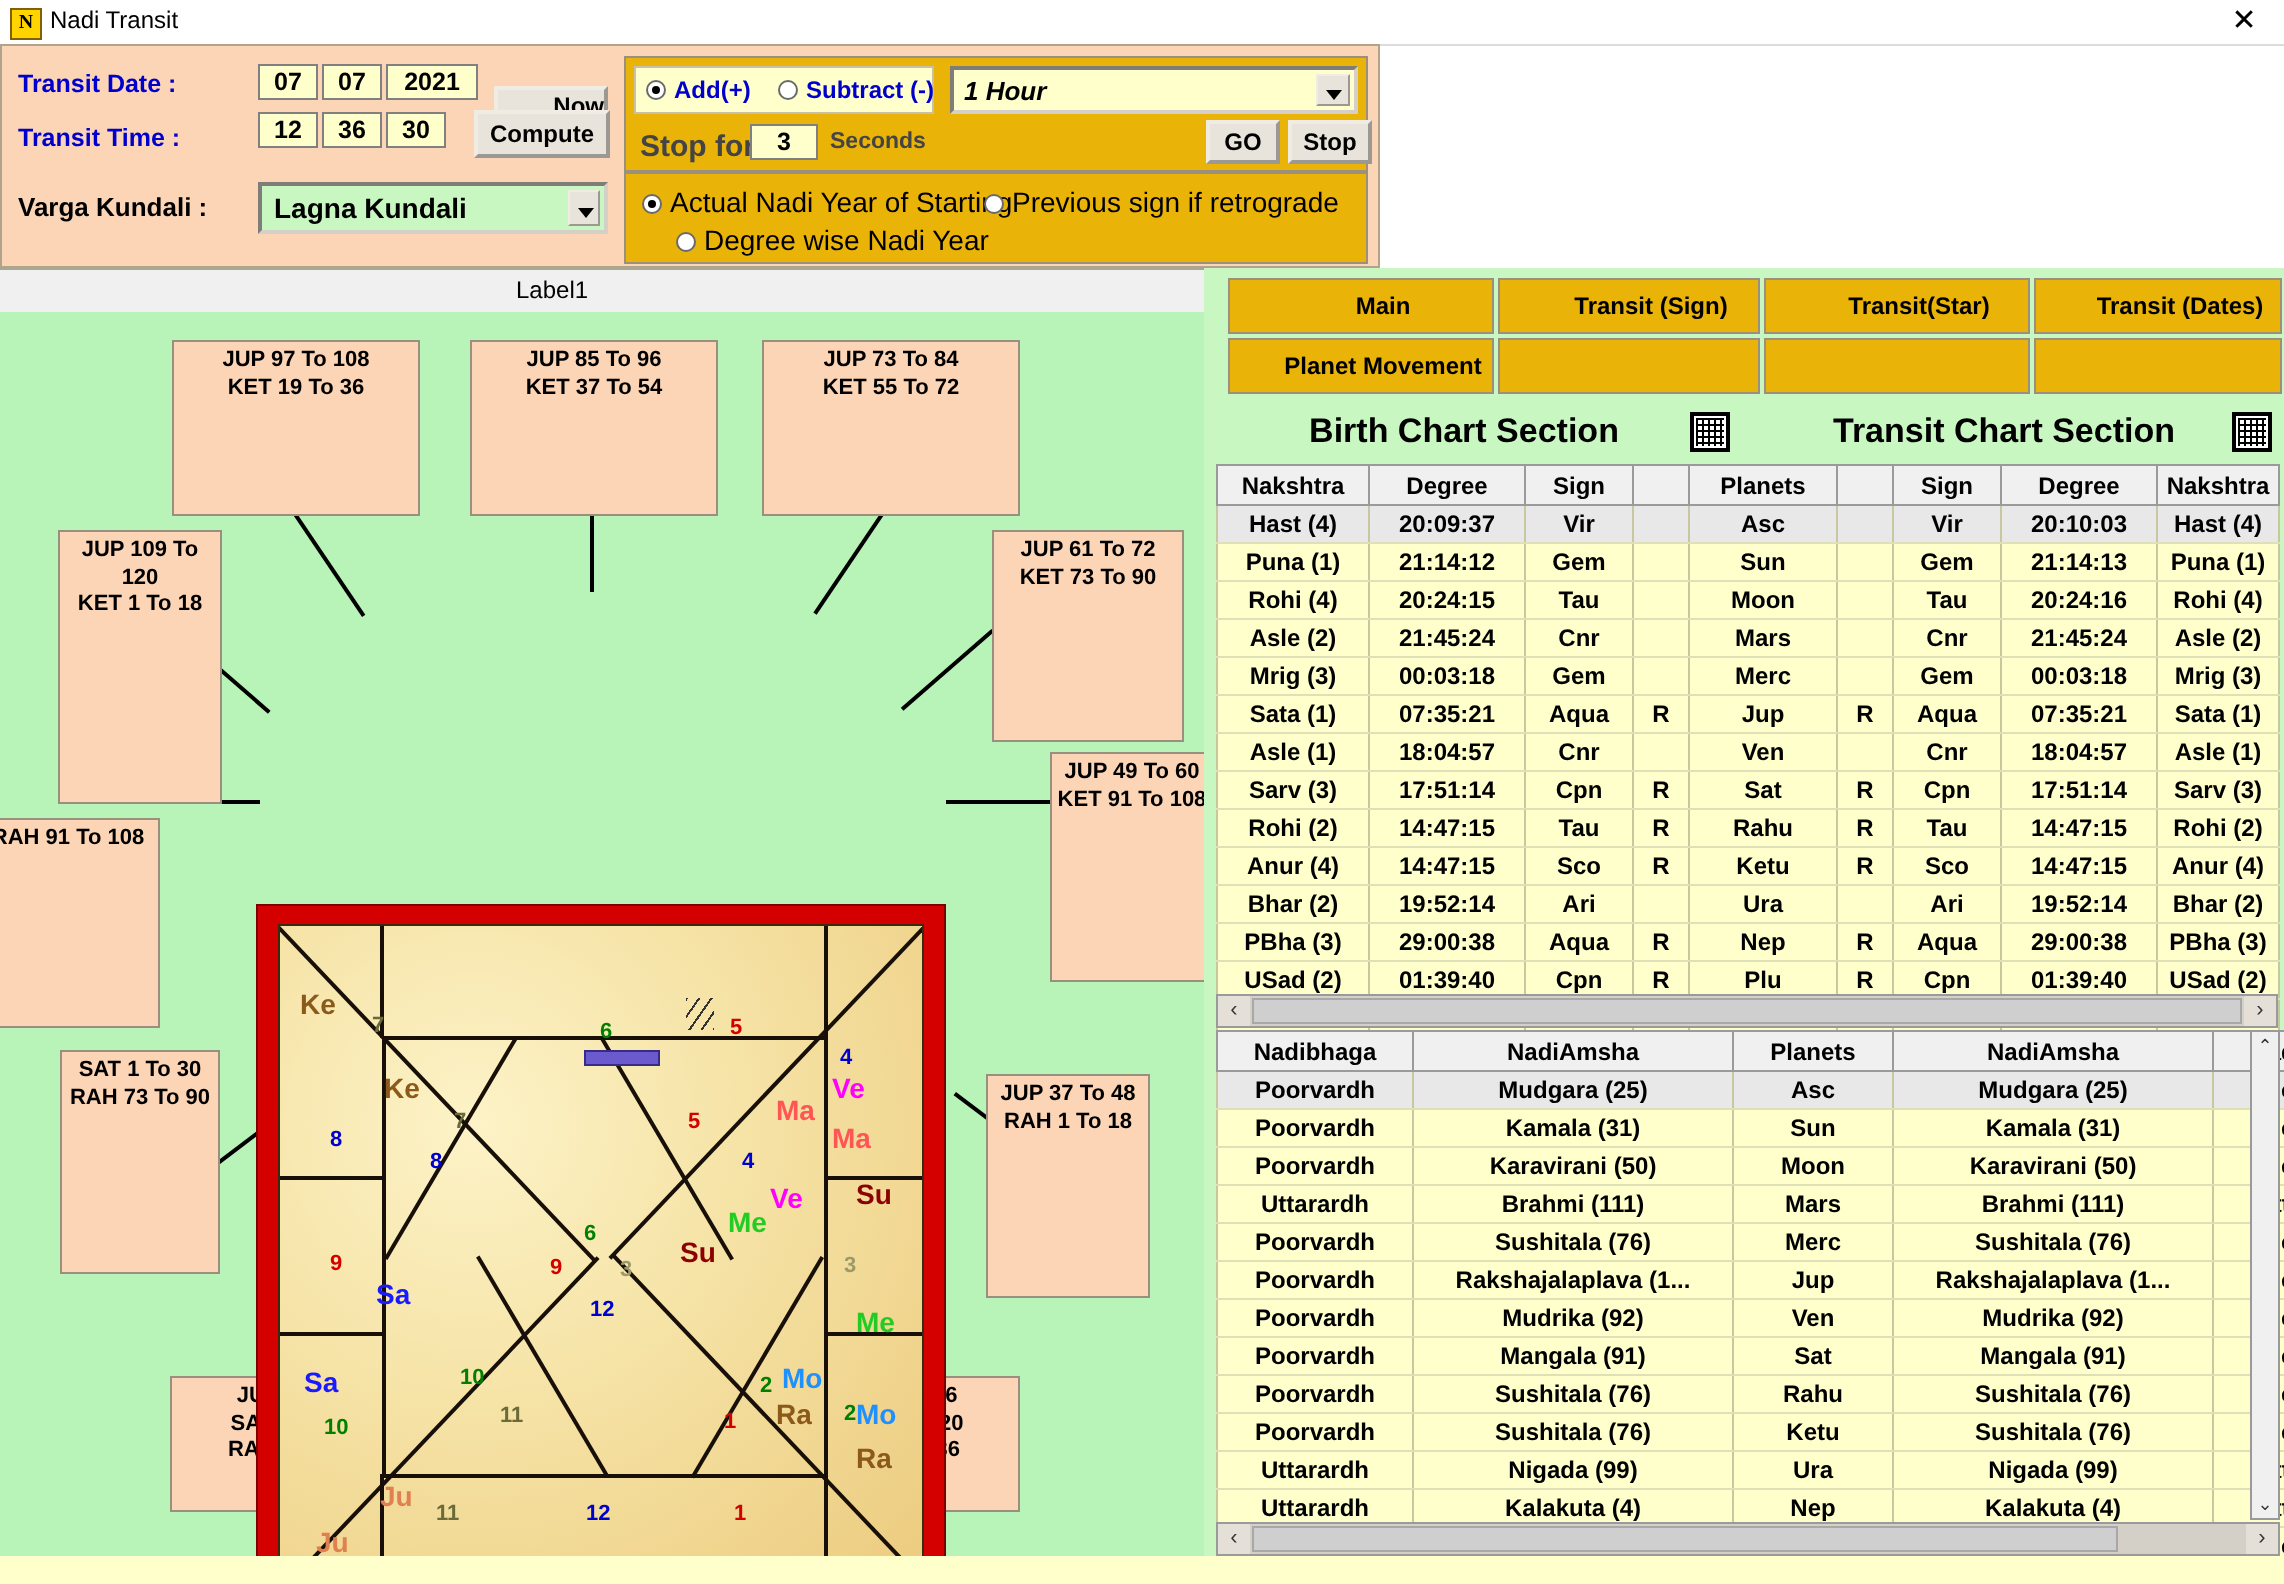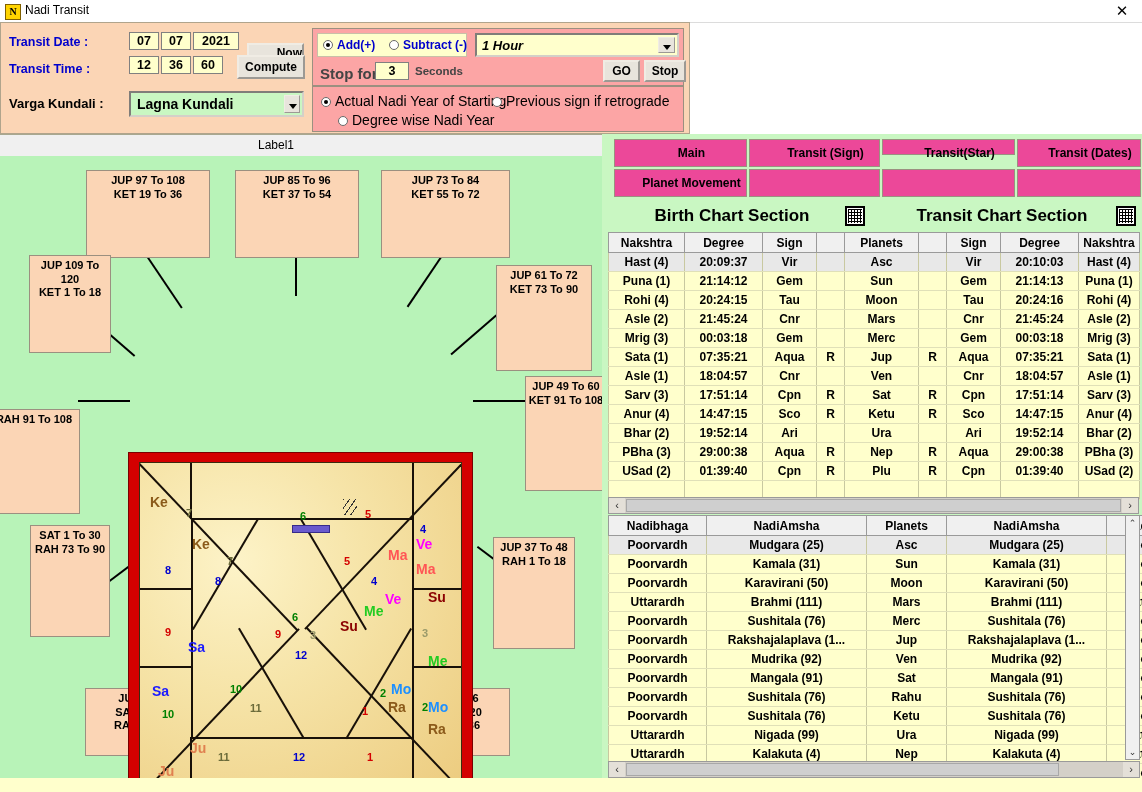--- a/index.html
+++ b/index.html
@@ -30,21 +30,21 @@
     text-align:center;font-weight:bold;font-size:12.5px;color:#000;line-height:16px;}
   .btn{position:absolute;background:#e8e4dc;border:2px outset #f0ece4;box-sizing:border-box;
     font-size:12px;font-weight:bold;color:#000;text-align:center;cursor:pointer;}
   .combo{position:absolute;background:#c9f7c2;border:2px inset #d4d0c8;box-sizing:border-box;}
   .combo .val{position:absolute;left:6px;top:3px;font-size:14px;font-weight:bold;color:#000000;}
   .combo .arrow{position:absolute;right:2px;top:2px;width:16px;bottom:2px;background:#e8e4dc;
     border:1px outset #f0ece4;box-sizing:border-box;}
   .combo .arrow:after{content:"";position:absolute;left:4px;top:8px;border-left:4px solid transparent;
     border-right:4px solid transparent;border-top:5px solid #000;}
 
-  .subpanel{position:absolute;background:#fca5a5;border:1px solid #9b9080;box-sizing:border-box;}
+  .subpanel{position:absolute;background:#eab308;border:1px solid #9b9080;box-sizing:border-box;}
   .yellowpane{position:absolute;background:#ffffcc;border:1px solid #c8c0a8;box-sizing:border-box;}
   .combo2{position:absolute;background:#ffffcc;border:2px inset #d4d0c8;box-sizing:border-box;}
   .combo2 .val{position:absolute;left:5px;top:3px;font-size:13px;font-weight:bold;color:#000;}
   .combo2 .arrow{position:absolute;right:2px;top:2px;width:17px;bottom:2px;background:#e8e4dc;
     border:1px outset #f0ece4;box-sizing:border-box;}
   .combo2 .arrow:after{content:"";position:absolute;left:4px;top:7px;border-left:4px solid transparent;
     border-right:4px solid transparent;border-top:5px solid #000;}
 
   .radio{position:absolute;font-size:14px;color:#000;white-space:nowrap;cursor:pointer;}
   .radio .dot{display:inline-block;width:10px;height:10px;border-radius:50%;border:1px solid #6a6a6a;
@@ -73,21 +73,21 @@
     background:radial-gradient(ellipse at 30% 30%, #fdf3c8 0%, #f6e4a8 40%, #eccb7e 100%);
     border:1px solid #3a2b10;box-sizing:border-box;overflow:hidden;}
   .kline{position:absolute;background:#181008;}
   .hnum{position:absolute;font-size:11px;font-weight:bold;}
   .pl{position:absolute;font-size:14px;font-weight:bold;}
   .bluebar{position:absolute;background:#6a5acd;border:1px solid #372b8a;}
   .hatch{position:absolute;}
 
   
   .rightpanel{position:absolute;left:602px;top:134px;width:540px;height:658px;background:#c9f7c2;}
-  .tabbtn{position:absolute;background:#ec4899;border:1px solid #9b9080;box-sizing:border-box;
+  .tabbtn{position:absolute;background:#eab308;border:1px solid #9b9080;box-sizing:border-box;
     font-size:12px;font-weight:bold;color:#000;text-align:center;cursor:pointer;line-height:26px;padding-left:22px;}
   .sechdr{position:absolute;background:#c9f7c2;font-size:17px;font-weight:bold;color:#000;text-align:center;}
   .gridicon{position:absolute;width:20px;height:20px;background:#fff;border:2px solid #000;
     box-sizing:border-box;cursor:pointer;}
   .gridicon i{position:absolute;left:1px;top:1px;right:1px;bottom:1px;
     background:
       repeating-linear-gradient(to right,#000 0 1px,transparent 1px 3px),
       repeating-linear-gradient(to bottom,#000 0 1px,transparent 1px 3px);}
 
   table.grid{position:absolute;border-collapse:collapse;table-layout:fixed;}
@@ -123,21 +123,21 @@
 
     <div class="lbl-blue" style="position:absolute;left:8px;top:12px;">Transit Date :</div>
     <div class="lbl-blue" style="position:absolute;left:8px;top:39px;">Transit Time :</div>
 
     <div class="numbox" style="left:128px;top:9px;width:30px;height:18px;">07</div>
     <div class="numbox" style="left:160px;top:9px;width:30px;height:18px;">07</div>
     <div class="numbox" style="left:192px;top:9px;width:46px;height:18px;">2021</div>
 
     <div class="numbox" style="left:128px;top:33px;width:30px;height:18px;">12</div>
     <div class="numbox" style="left:160px;top:33px;width:30px;height:18px;">36</div>
-    <div class="numbox" style="left:192px;top:33px;width:30px;height:18px;">60</div>
+    <div class="numbox" style="left:192px;top:33px;width:30px;height:18px;">30</div>
 
     <div class="btn" style="left:246px;top:20px;width:57px;height:20px;line-height:17px;text-align:right;">Now</div>
     <div class="btn" style="left:236px;top:32px;width:68px;height:24px;line-height:21px;">Compute</div>
 
     <div class="lbl-black" style="position:absolute;left:8px;top:73px;">Varga Kundali :</div>
 
     <div class="combo" style="left:128px;top:68px;width:175px;height:26px;">
       <div class="val">Lagna Kundali</div>
       <div class="arrow"></div>
     </div>
@@ -203,21 +203,21 @@
     </div>
     <div class="nbox" style="left:235px;top:14px;width:124px;height:88px;">
       <div>JUP 85 To 96</div>
       <div>KET 37 To 54</div>
     </div>
     <div class="nbox" style="left:381px;top:14px;width:129px;height:88px;">
       <div>JUP 73 To 84</div>
       <div>KET 55 To 72</div>
     </div>
 
-    <div class="nbox" style="left:29px;top:99px;width:82px;height:98px;">
+    <div class="nbox" style="left:29px;top:109px;width:82px;height:137px;">
       <div>JUP 109 To</div>
       <div>120</div>
       <div>KET 1 To 18</div>
     </div>
     <div class="nbox" style="left:496px;top:109px;width:96px;height:106px;">
       <div>JUP 61 To 72</div>
       <div>KET 73 To 90</div>
     </div>
 
     <div class="nbox" style="left:-12px;top:253px;width:92px;height:105px;">
@@ -331,21 +331,21 @@
         <div class="pl" style="left:18px;top:300px;color:#e08050;">Ju</div>
 
       </div>
     </div>
   </div>
 
   <div class="rightpanel">
 
     <div class="tabbtn" style="left:12px;top:5px;width:133px;height:28px;">Main</div>
     <div class="tabbtn" style="left:147px;top:5px;width:131px;height:28px;">Transit (Sign)</div>
-    <div class="tabbtn" style="left:280px;top:5px;width:133px;height:16px;">Transit(Star)</div>
+    <div class="tabbtn" style="left:280px;top:5px;width:133px;height:28px;">Transit(Star)</div>
     <div class="tabbtn" style="left:415px;top:5px;width:124px;height:28px;">Transit (Dates)</div>
 
     <div class="tabbtn" style="left:12px;top:35px;width:133px;height:28px;">Planet Movement</div>
     <div class="tabbtn" style="left:147px;top:35px;width:131px;height:28px;"></div>
     <div class="tabbtn" style="left:280px;top:35px;width:133px;height:28px;"></div>
     <div class="tabbtn" style="left:415px;top:35px;width:124px;height:28px;"></div>
 
     <div class="sechdr" style="left:10px;top:72px;width:240px;">Birth Chart Section</div>
     <div class="gridicon" style="left:243px;top:72px;">
         <i></i>
@@ -463,20 +463,31 @@
             <td>17:51:14</td>
             <td>Cpn</td>
             <td>R</td>
             <td>Sat</td>
             <td>R</td>
             <td>Cpn</td>
             <td>17:51:14</td>
             <td>Sarv (3)</td>
           </tr>
           <tr>
+            <td>Rohi (2)</td>
+            <td>14:47:15</td>
+            <td>Tau</td>
+            <td>R</td>
+            <td>Rahu</td>
+            <td>R</td>
+            <td>Tau</td>
+            <td>14:47:15</td>
+            <td>Rohi (2)</td>
+          </tr>
+          <tr>
             <td>Anur (4)</td>
             <td>14:47:15</td>
             <td>Sco</td>
             <td>R</td>
             <td>Ketu</td>
             <td>R</td>
             <td>Sco</td>
             <td>14:47:15</td>
             <td>Anur (4)</td>
           </tr>

